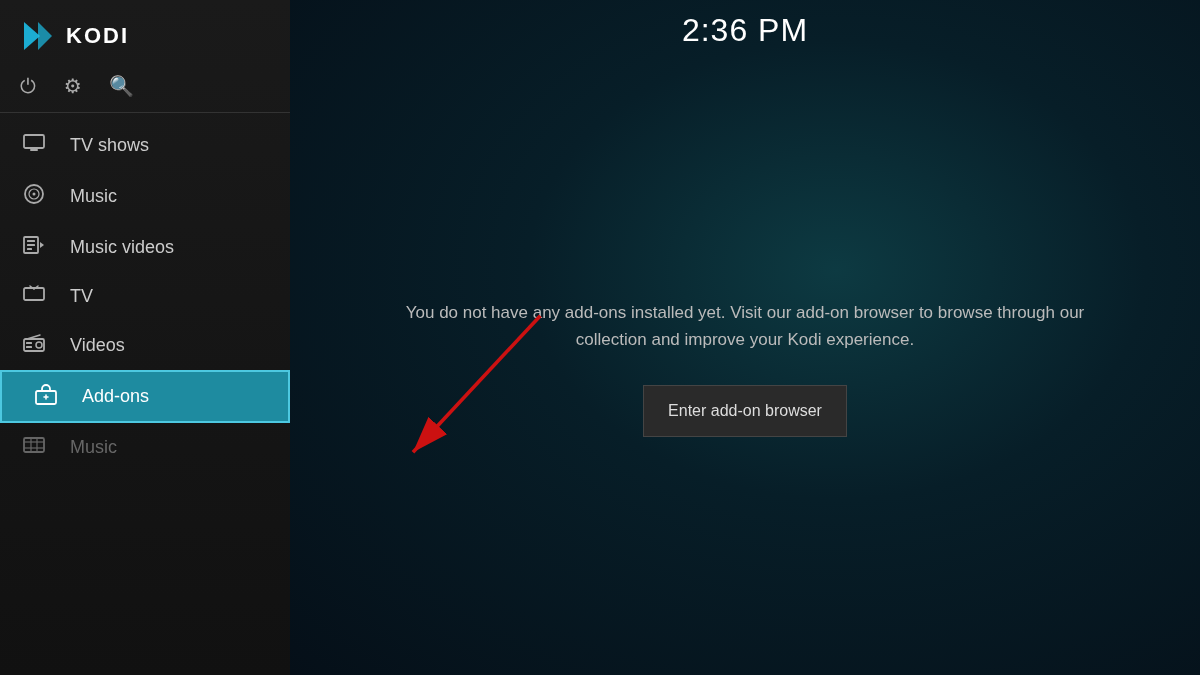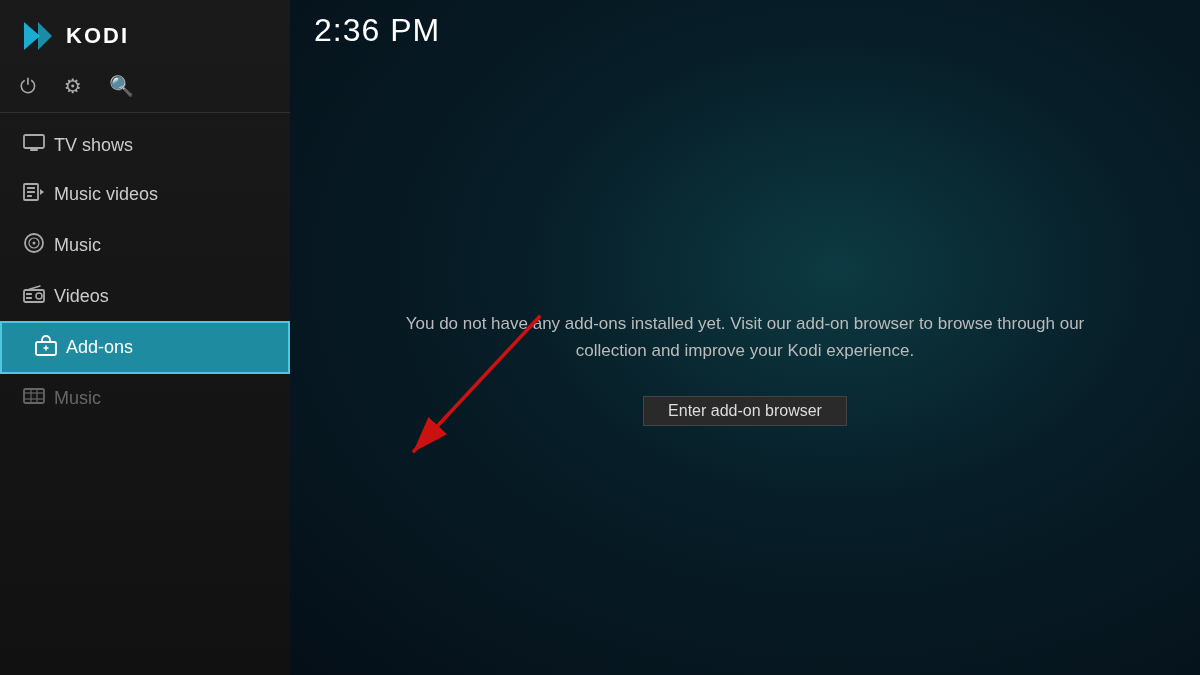--- a/index.html
+++ b/index.html
@@ -68,21 +68,21 @@
     .sidebar-nav {
       display: flex;
       flex-direction: column;
       flex: 1;
     }
 
     .nav-item {
       display: flex;
       align-items: center;
       padding: 13px 20px;
-      gap: 6px;
+      gap: 22px;
       cursor: pointer;
       color: #ccc;
       transition: background 0.1s;
     }
 
     .nav-item.active {
       background: #1e8ba0;
       color: #fff;
       outline: 2px solid #4dc8e0;
       outline-offset: -2px;
@@ -114,21 +114,21 @@
       height: 675px;
       position: relative;
       background: radial-gradient(ellipse at 60% 40%, #0d3a42 0%, #071e28 40%, #050f18 100%);
       display: flex;
       flex-direction: column;
     }
 
     
     .top-bar {
       display: flex;
-      justify-content: flex-start;
+      justify-content: center;
       padding: 12px 24px;
     }
 
     .clock {
       color: #fff;
       font-size: 32px;
       font-weight: 300;
       letter-spacing: 1px;
     }
 
@@ -155,21 +155,21 @@
     .button-row {
       display: flex;
       gap: 16px;
       align-items: center;
     }
 
     .action-btn {
       background: #2a2a2a;
       color: #ddd;
       border: 1px solid #444;
-      padding: 5px 24px;
+      padding: 16px 24px;
       font-size: 16px;
       cursor: pointer;
       font-family: inherit;
       transition: background 0.15s;
     }
 
     
     .arrow-overlay {
       position: absolute;
       top: 0;
@@ -207,42 +207,51 @@
           <rect x="1" y="1" width="20" height="13" rx="1.5" stroke="#aaa" stroke-width="1.8" fill="none"></rect>
           <rect x="7" y="15" width="8" height="2" rx="1" fill="#aaa"></rect>
           <line x1="11" y1="14" x2="11" y2="15" stroke="#aaa" stroke-width="1.5"></line>
         </svg>
       </span>
       <span class="nav-label">TV shows</span>
     </div>
 
     <div class="nav-item">
       <span class="nav-icon">
+        <svg width="22" height="22" viewBox="0 0 22 22" fill="none" xmlns="http://www.w3.org/2000/svg">
+          <circle cx="11" cy="11" r="9" stroke="#aaa" stroke-width="1.8" fill="none"></circle>
+          <circle cx="11" cy="11" r="5" stroke="#aaa" stroke-width="1.2" fill="none"></circle>
+          <circle cx="11" cy="11" r="1.5" fill="#aaa"></circle>
+        </svg>
+      </span>
+      <span class="nav-label">Music</span>
+    </div>
+
+    <div class="nav-item">
+      <span class="nav-icon">
         <svg width="22" height="18" viewBox="0 0 22 18" fill="none" xmlns="http://www.w3.org/2000/svg">
           <rect x="1" y="1" width="14" height="16" rx="1" stroke="#aaa" stroke-width="1.8" fill="none"></rect>
           <rect x="4" y="4" width="8" height="2" rx="0.5" fill="#aaa"></rect>
           <rect x="4" y="8" width="8" height="2" rx="0.5" fill="#aaa"></rect>
           <rect x="4" y="12" width="5" height="2" rx="0.5" fill="#aaa"></rect>
           <polygon points="17,6 21,9 17,12" fill="#aaa"></polygon>
         </svg>
       </span>
       <span class="nav-label">Music videos</span>
     </div>
 
     <div class="nav-item">
       <span class="nav-icon">
-        <svg width="22" height="22" viewBox="0 0 22 22" fill="none" xmlns="http://www.w3.org/2000/svg">
-          <circle cx="11" cy="11" r="9" stroke="#aaa" stroke-width="1.8" fill="none"></circle>
-          <circle cx="11" cy="11" r="5" stroke="#aaa" stroke-width="1.2" fill="none"></circle>
-          <circle cx="11" cy="11" r="1.5" fill="#aaa"></circle>
-        </svg>
-      </span>
-      <span class="nav-label">Music</span>
-    </div>
-
+        <svg width="22" height="18" viewBox="0 0 22 18" fill="none" xmlns="http://www.w3.org/2000/svg">
+          <rect x="1" y="3" width="20" height="12" rx="1.5" stroke="#aaa" stroke-width="1.8" fill="none"></rect>
+          <path d="M7 1L11 4L15 1" stroke="#aaa" stroke-width="1.5" fill="none" stroke-linecap="round"></path>
+        </svg>
+      </span>
+      <span class="nav-label">TV</span>
+    </div>
 
     <div class="nav-item">
       <span class="nav-icon">
         <svg width="22" height="18" viewBox="0 0 22 18" fill="none" xmlns="http://www.w3.org/2000/svg">
           <rect x="1" y="5" width="20" height="12" rx="1.5" stroke="#aaa" stroke-width="1.8" fill="none"></rect>
           <path d="M4 5L17 1" stroke="#aaa" stroke-width="1.5" stroke-linecap="round"></path>
           <circle cx="16" cy="11" r="3" stroke="#aaa" stroke-width="1.5" fill="none"></circle>
           <rect x="3" y="8" width="6" height="2" rx="0.5" fill="#aaa"></rect>
           <rect x="3" y="12" width="6" height="2" rx="0.5" fill="#aaa"></rect>
         </svg>

